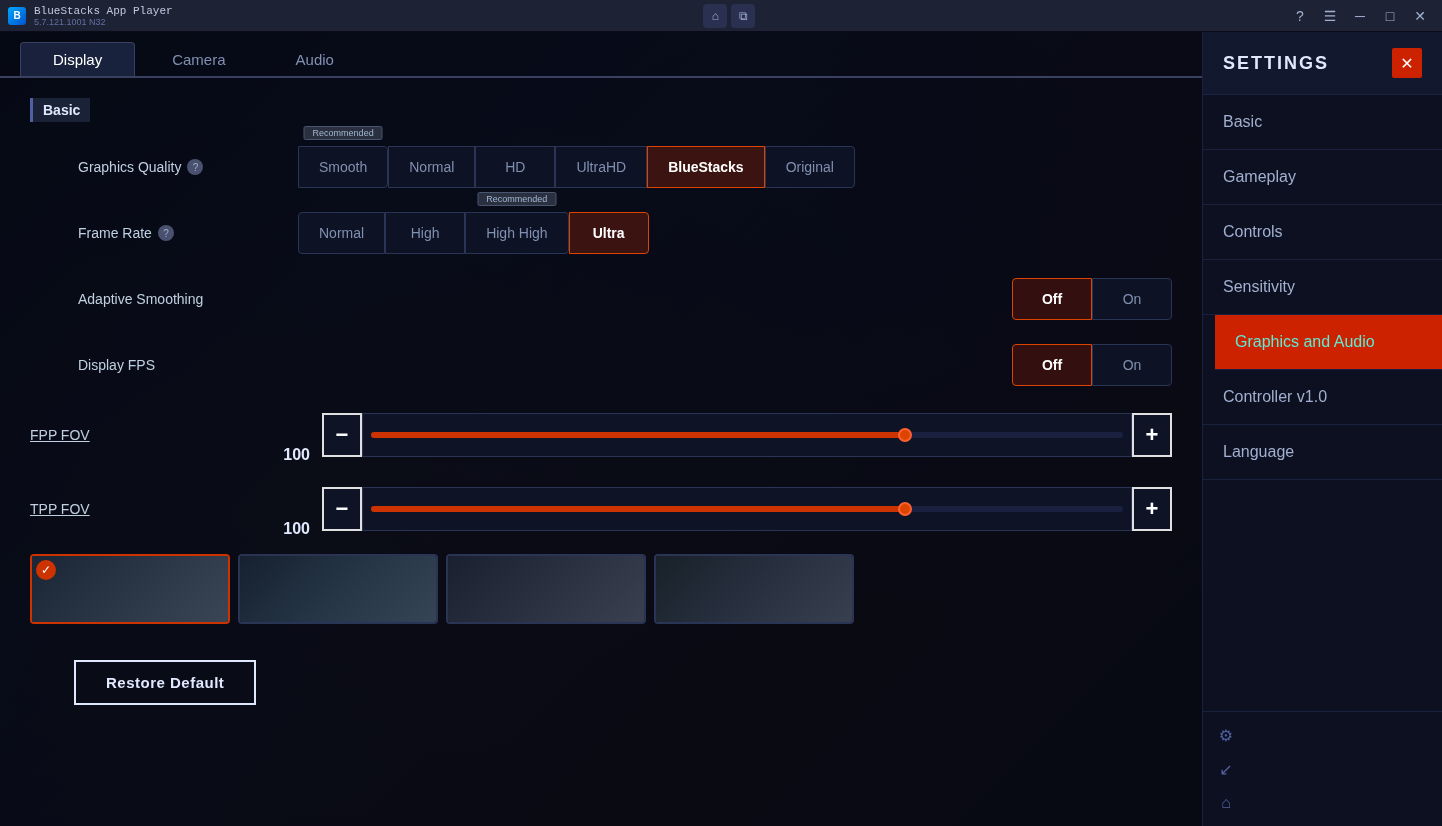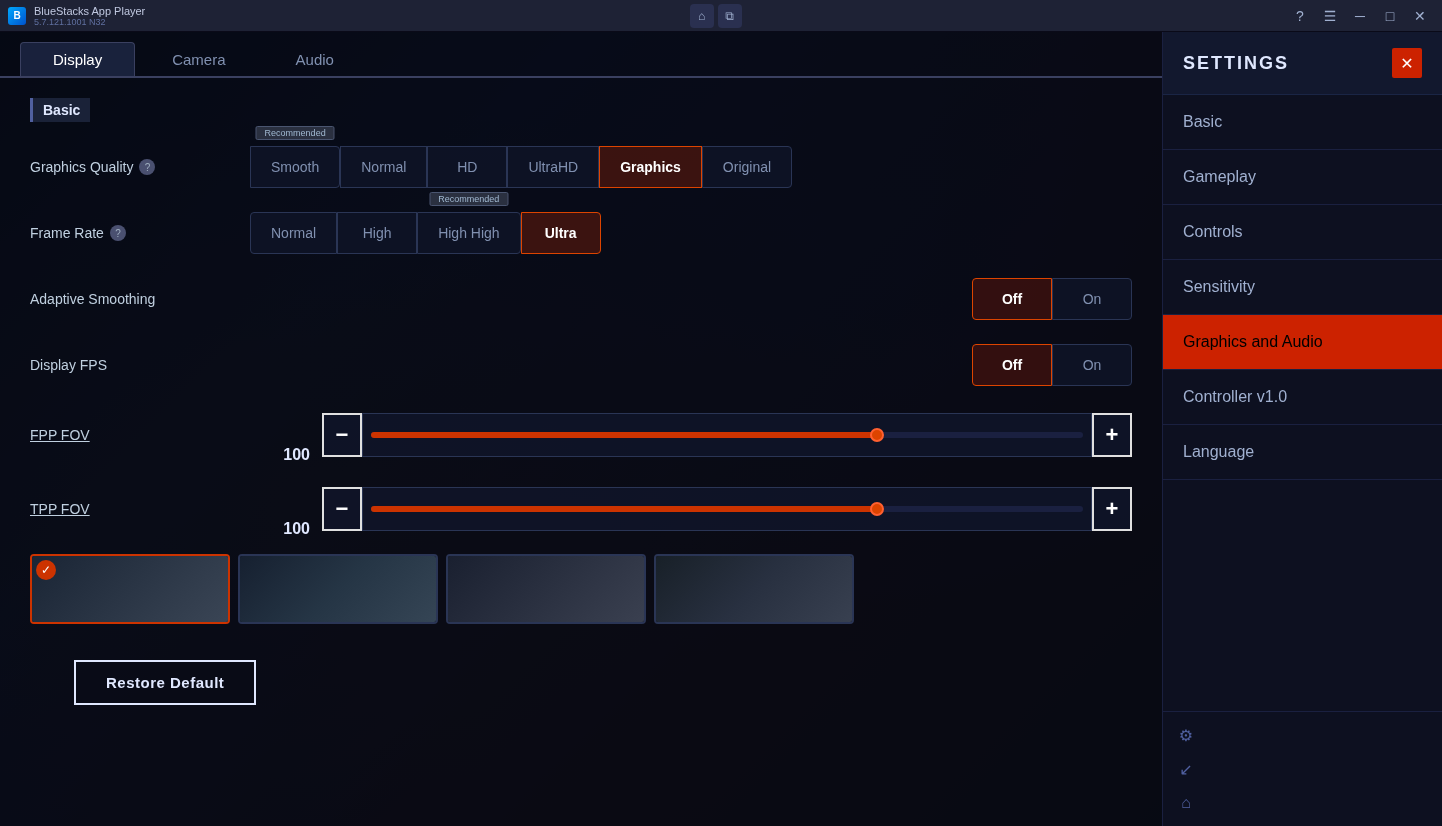--- a/index.html
+++ b/index.html
@@ -34,20 +34,21 @@
       display: flex;
       align-items: center;
       justify-content: center;
       font-size: 10px;
       color: white;
       font-weight: bold;
     }
     .title-text {
       font-size: 11px;
       color: #c0c8e0;
+      font-family: Liberation Mono, monospace;
     }
     .title-version {
       font-size: 9px;
       color: #6070a0;
     }
     .title-bar-center {
       display: flex;
       gap: 4px;
     }
     .title-bar-btn {
@@ -160,20 +161,21 @@
       min-height: 50px;
     }
     .setting-label {
       color: #c0d0e0;
       font-size: 14px;
       width: 220px;
       flex-shrink: 0;
       display: flex;
       align-items: center;
       gap: 6px;
+      margin-left: 48px;
     }
     .help-icon {
       width: 16px;
       height: 16px;
       border-radius: 50%;
       background: #4a5070;
       color: #a0b0c0;
       font-size: 10px;
       display: flex;
       align-items: center;
@@ -345,21 +347,21 @@
       border: 2px solid #e0e8ff;
       color: #e0e8ff;
       font-size: 15px;
       font-weight: bold;
       cursor: pointer;
       letter-spacing: 0.5px;
     }
 
     
     .right-sidebar {
-      width: 280px;
+      width: 240px;
       background: #0d1020;
       border-left: 1px solid #1a2040;
       display: flex;
       flex-direction: column;
     }
     .sidebar-header {
       padding: 16px 20px;
       background: #12182e;
       display: flex;
       align-items: center;
@@ -393,21 +395,22 @@
       color: #a0b0d0;
       font-size: 16px;
       cursor: pointer;
       border-bottom: 1px solid #1a2040;
       display: flex;
       align-items: center;
       justify-content: space-between;
     }
     .sidebar-item.active {
       background: #cc2200;
-      color: #000000;
+      color: #5eead4;
+      margin-left: 12px;
     }
 
     .sidebar-bottom-icons {
       padding: 8px;
       display: flex;
       flex-direction: column;
       gap: 4px;
       border-top: 1px solid #1a2040;
     }
     .bottom-icon {
@@ -472,21 +475,21 @@
             <div class="help-icon">?</div>
           </div>
           <div class="setting-controls">
             <div style="position:relative;">
               <div class="recommended-tag">Recommended</div>
               <div class="option-btn">Smooth</div>
             </div>
             <div class="option-btn">Normal</div>
             <div class="option-btn">HD</div>
             <div class="option-btn">UltraHD</div>
-            <div class="option-btn selected primary">Graphics</div>
+            <div class="option-btn selected primary">BlueStacks</div>
             <div class="option-btn">Original</div>
           </div>
         </div>
 
         
         <div class="setting-row">
           <div class="setting-label">
             <span>Frame Rate</span>
             <div class="help-icon">?</div>
           </div>

